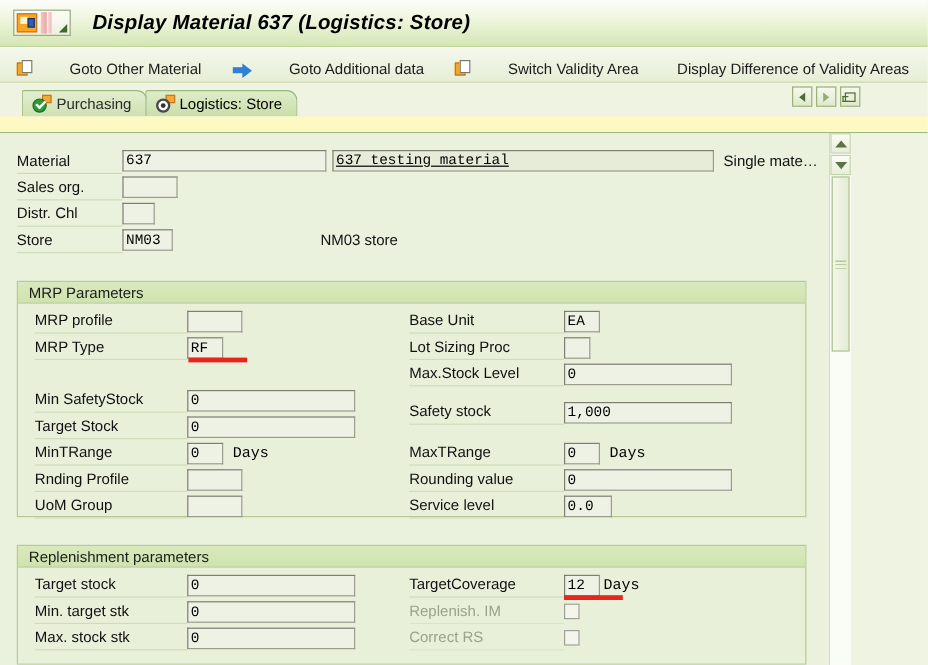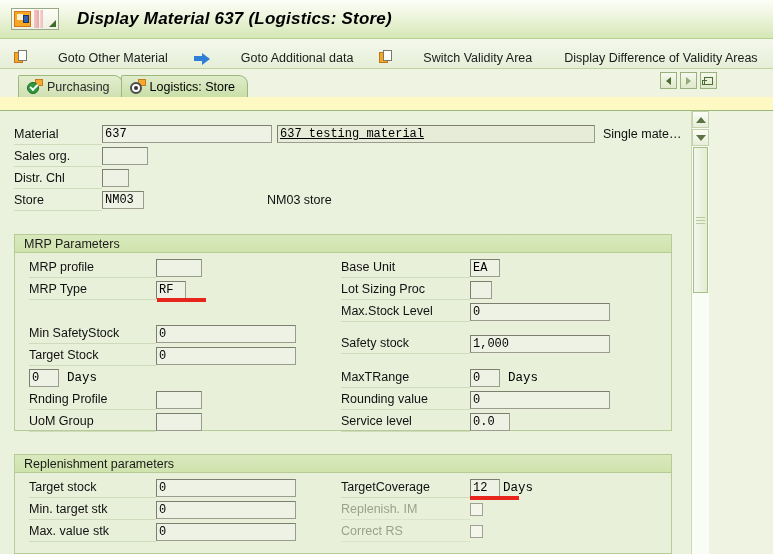--- a/index.html
+++ b/index.html
@@ -585,20 +585,21 @@
 
           <div class="frow" style="left:14px; top:70px;">
             <span class="lab" style="width:127px;">Min SafetyStock</span>
             <span class="fld" style="width:140px;">0</span>
           </div>
           <div class="frow" style="left:14px; top:92px;">
             <span class="lab" style="width:127px;">Target Stock</span>
             <span class="fld" style="width:140px;">0</span>
           </div>
           <div class="frow" style="left:14px; top:114px;">
+            <span class="lab" style="width:127px;">MinTRange</span>
             <span class="fld" style="width:30px;">0</span>
             <span class="unit">Days</span>
           </div>
           <div class="frow" style="left:14px; top:136px;">
             <span class="lab" style="width:127px;">Rnding Profile</span>
             <span class="fld" style="width:46px;"></span>
           </div>
           <div class="frow" style="left:14px; top:158px;">
             <span class="lab" style="width:127px;">UoM Group</span>
             <span class="fld" style="width:46px;"></span>
@@ -642,21 +643,21 @@
 
           <div class="frow" style="left:14px; top:4px;">
             <span class="lab" style="width:127px;">Target stock</span>
             <span class="fld" style="width:140px;">0</span>
           </div>
           <div class="frow" style="left:14px; top:26px;">
             <span class="lab" style="width:127px;">Min. target stk</span>
             <span class="fld" style="width:140px;">0</span>
           </div>
           <div class="frow" style="left:14px; top:48px;">
-            <span class="lab" style="width:127px;">Max. value stk</span>
+            <span class="lab" style="width:127px;">Max. stock stk</span>
             <span class="fld" style="width:140px;">0</span>
           </div>
 
           <div class="frow" style="left:326px; top:4px;">
             <span class="lab" style="width:129px;">TargetCoverage</span>
             <span class="fld" style="width:30px;">12</span>
             <span class="unit" style="margin-left:3px;">Days</span>
           </div>
           <div class="redline" style="left:455px; top:23px; width:49px;"></div>
 

